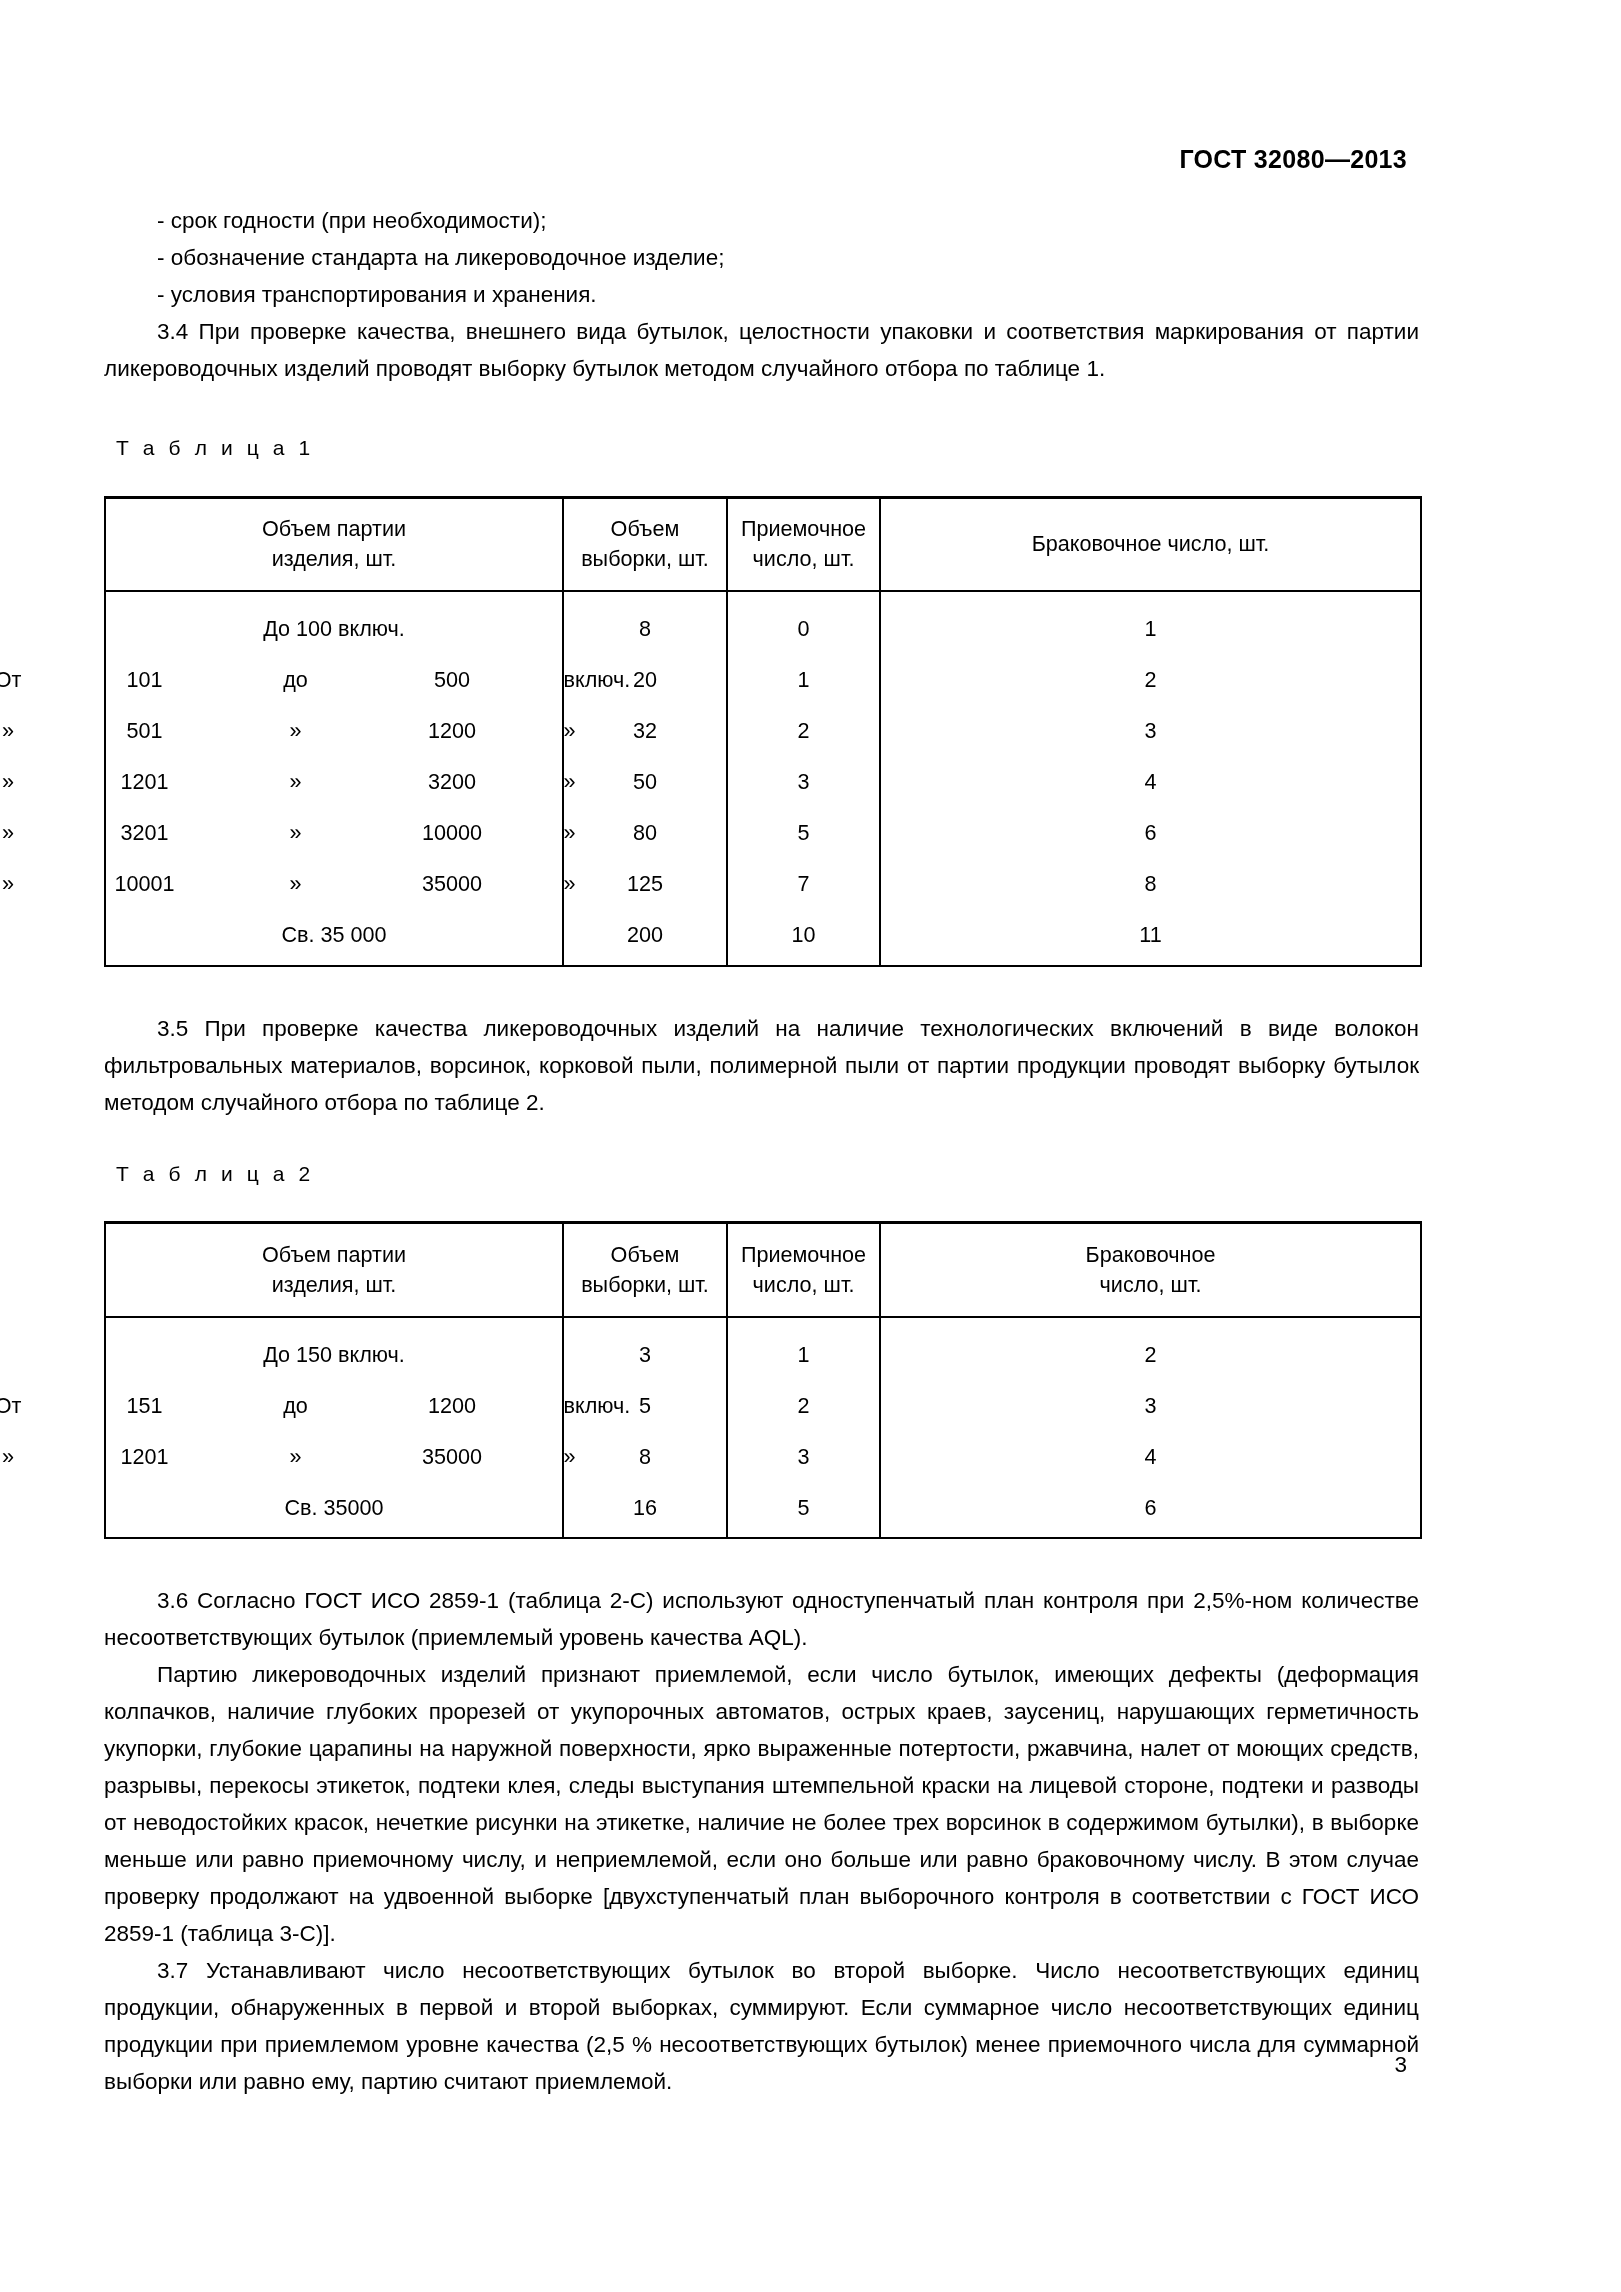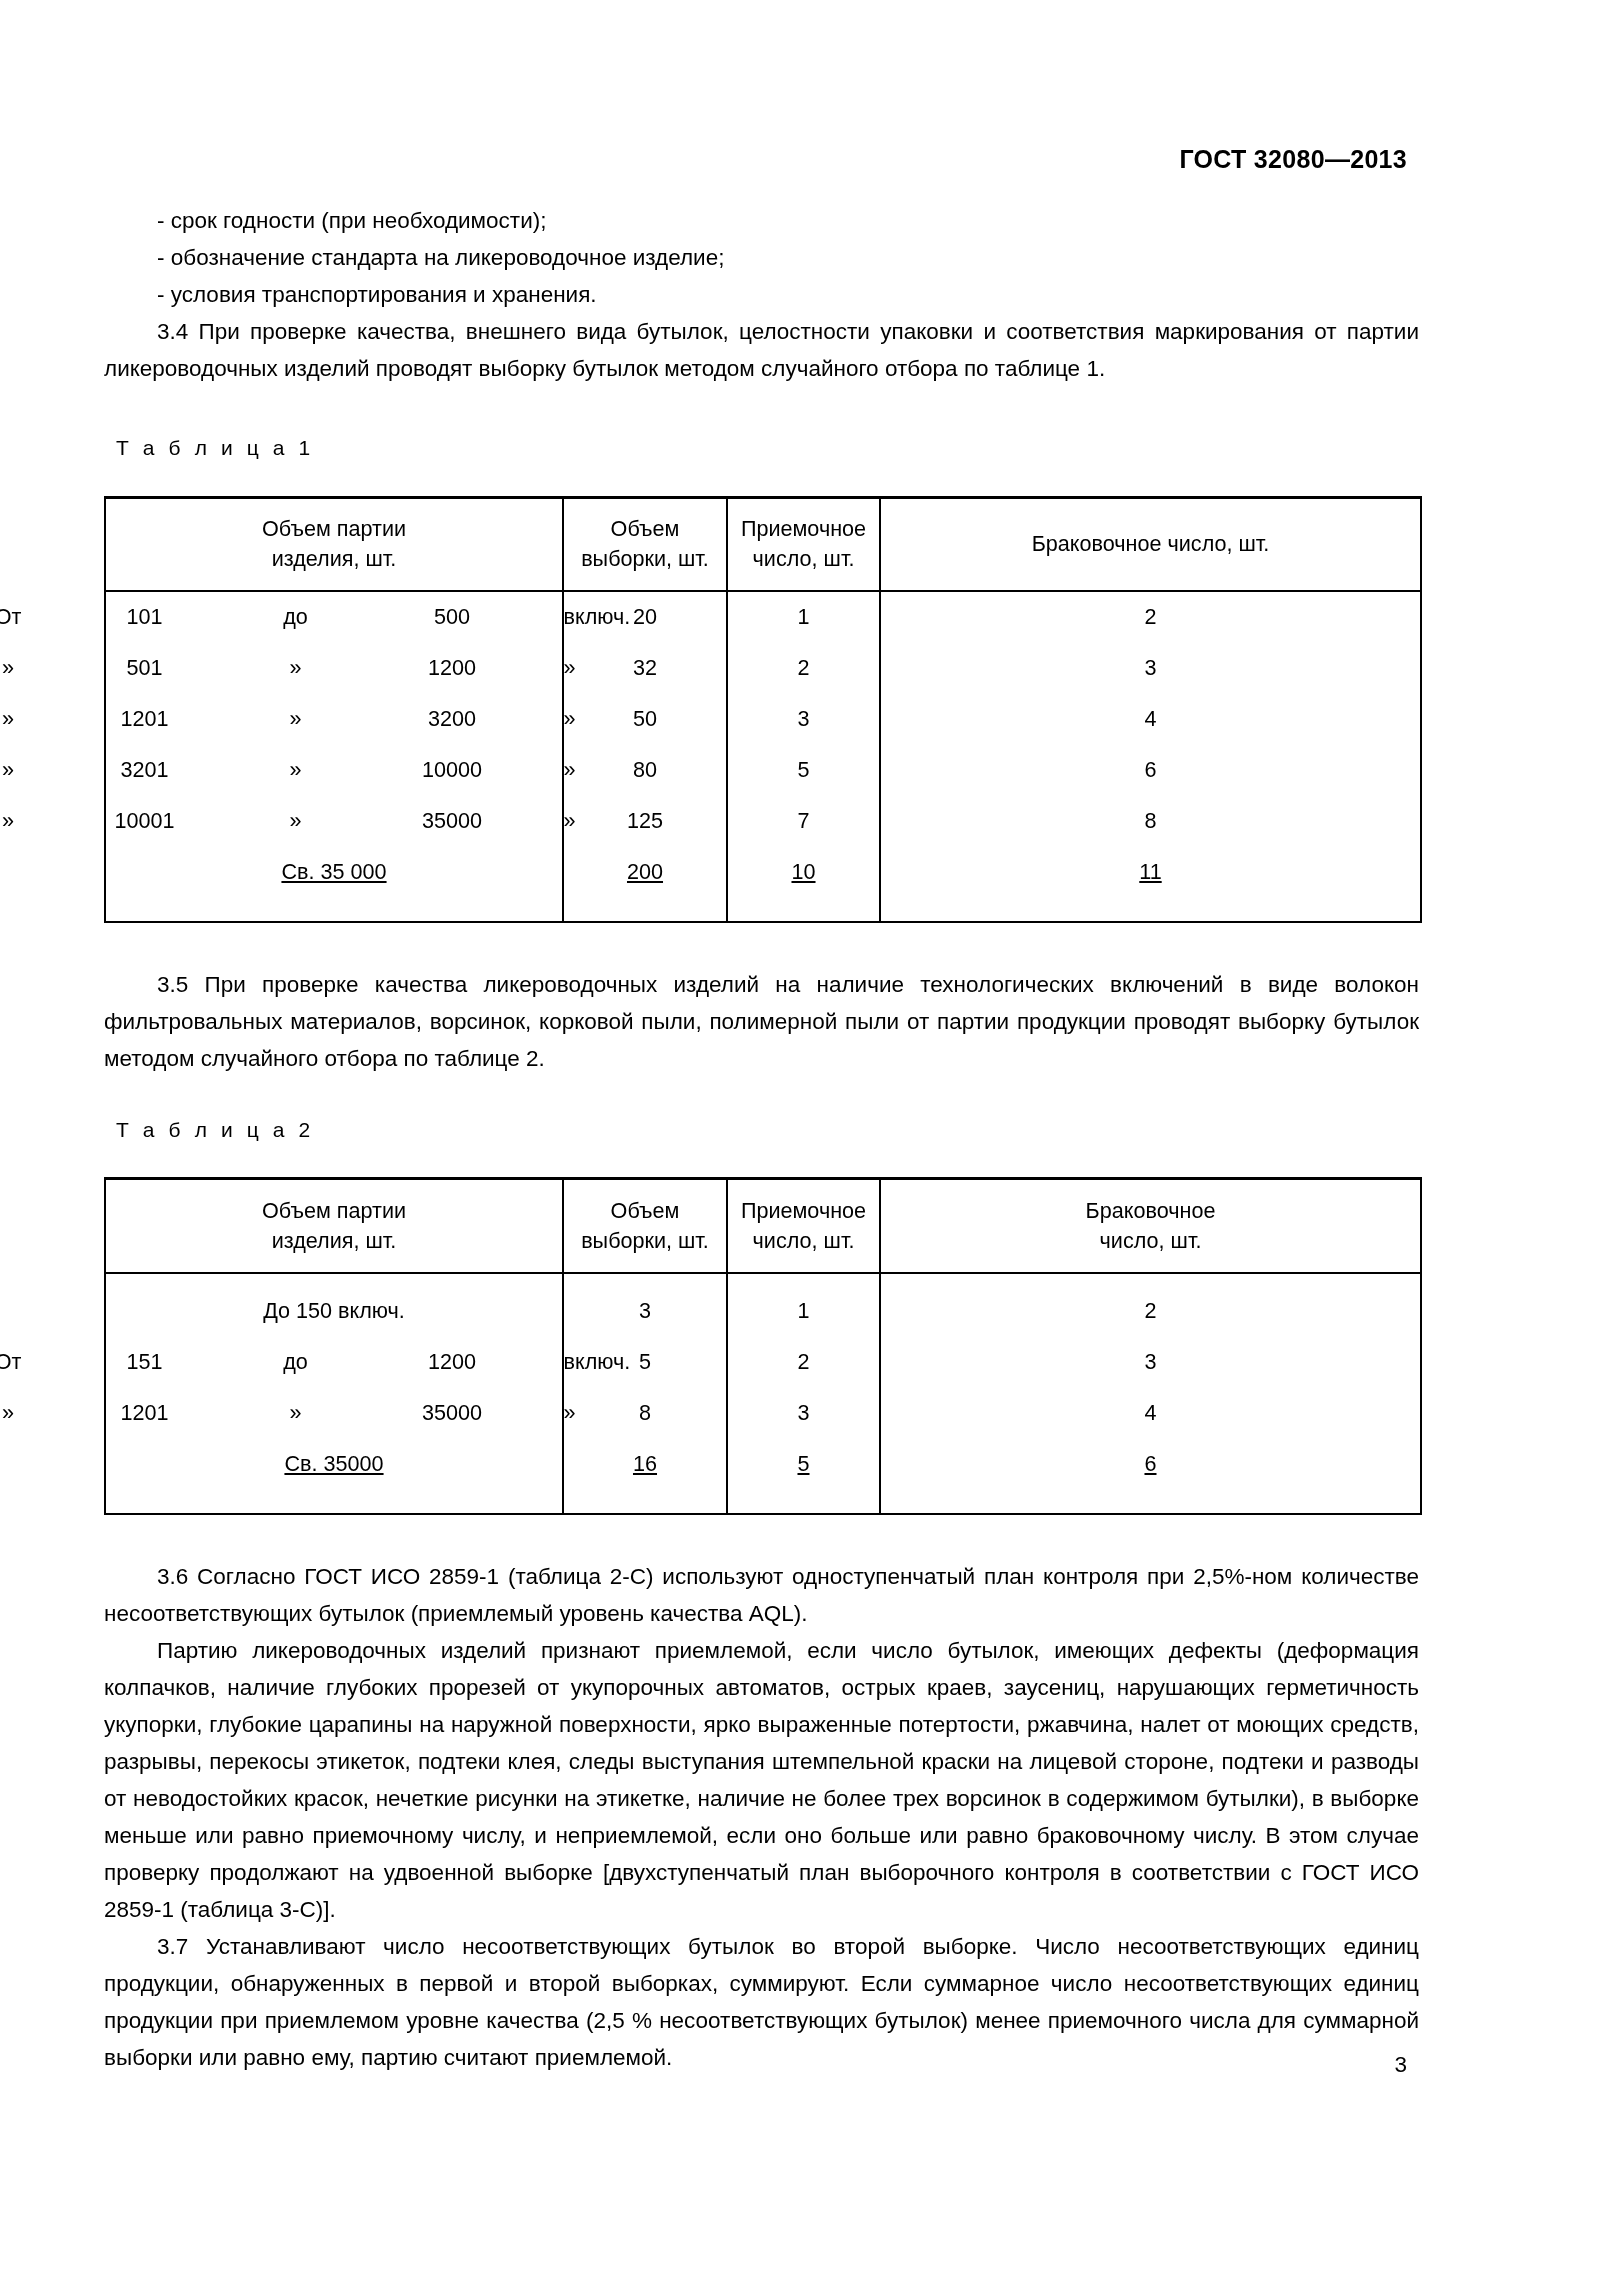--- a/index.html
+++ b/index.html
@@ -83,21 +83,21 @@
     border-top: none;
     border-bottom: none;
     text-align: center;
     vertical-align: middle;
     padding: 0;
     height: 51px;
   }
   table.gost tbody td.first { border-left: 2.9px solid #000; }
   table.gost tbody td.last { border-right: 2.9px solid #000; }
   table.gost tbody tr.firstrow td { border-top: 2px solid #000; padding-top: 11.8px; }
-  table.gost tbody tr.lastrow td { border-bottom: 2.9px solid #000; padding-bottom: 23px; text-decoration: underline; }
+  table.gost tbody tr.lastrow td { border-bottom: 2.9px solid #000; padding-bottom: 4px; }
   .rangegrid {
     display: grid;
     grid-template-columns: 61px 116px 90px 127px 127px;
     justify-content: center;
     align-items: center;
     width: 100%;
     gap: 48px;
   }
   .rangegrid span { text-align: center; white-space: nowrap; }
   .rangegrid span.wide { text-align: left; }
@@ -147,20 +147,28 @@
           <td class="first">
             <span>Объем партии</span><br>
             <span>изделия, шт.</span>
           </td>
           <td>Объем выборки, шт.</td>
           <td>Приемочное число, шт.</td>
           <td class="last">Браковочное число, шт.</td>
         </tr>
       </thead>
       <tbody>
+        <tr class="firstrow">
+          <td class="first">
+            <span class="single-label">До 100 включ.</span>
+          </td>
+          <td>8</td>
+          <td>0</td>
+          <td class="last">1</td>
+        </tr>
         <tr>
           <td class="first">
             <div class="rangegrid">
               <span>От</span>
               <span>101</span>
               <span>до</span>
               <span>500</span>
               <span class="wide">включ.</span>
             </div>
           </td>

